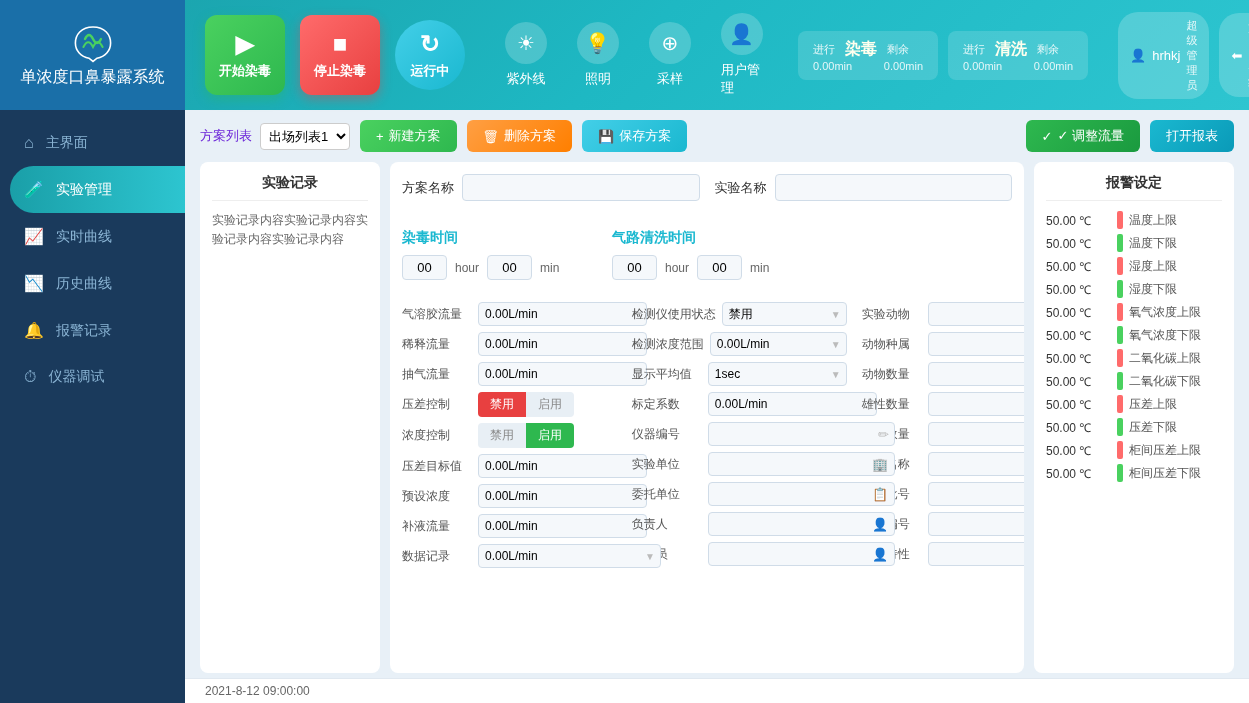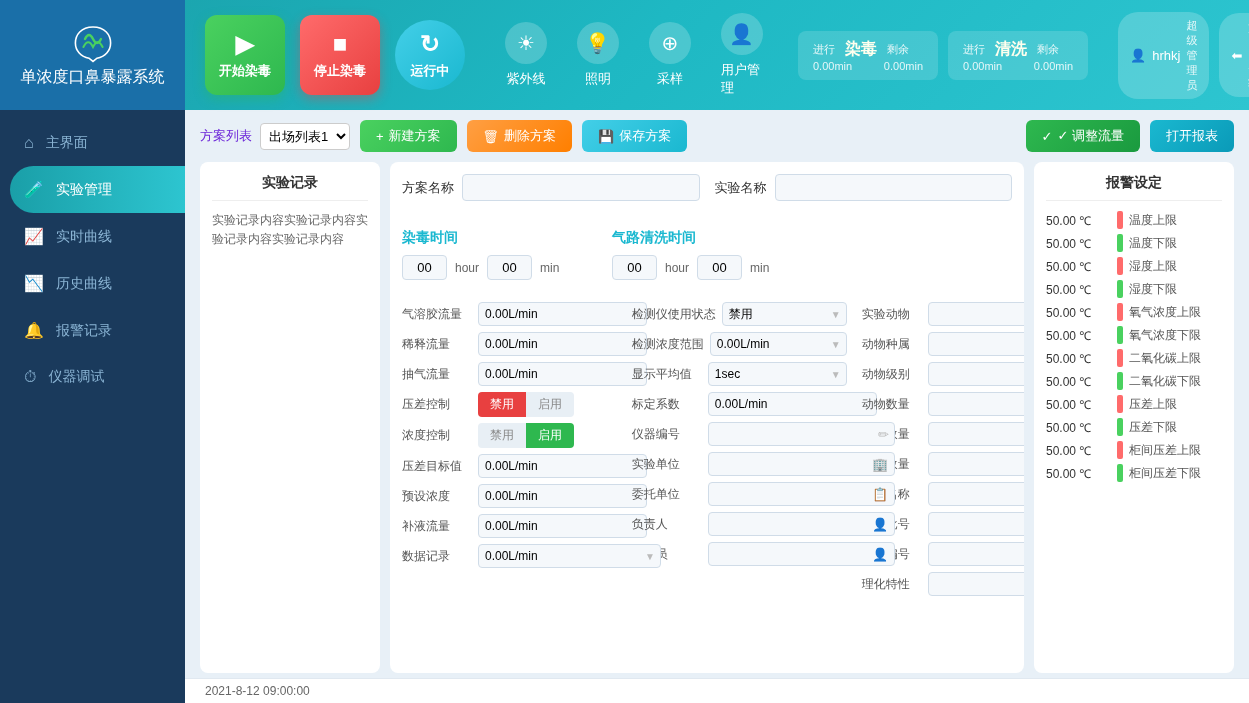--- a/index.html
+++ b/index.html
@@ -713,24 +713,20 @@
           <div style="flex:0.7;min-width:0;">
             <div class="form-row">
               <label style="min-width:60px;">实验动物</label>
               <input type="text" class="val-input" value="" style="flex: 1 1 0%; border: 1px solid rgb(208, 220, 232); border-radius: 4px; padding: 4px 6px; font-size: 12px; background: rgb(245, 248, 251);">
             </div>
             <div class="form-row">
               <label style="min-width:60px;">动物种属</label>
               <input type="text" class="val-input" value="" style="flex: 1 1 0%; border: 1px solid rgb(208, 220, 232); border-radius: 4px; padding: 4px 6px; font-size: 12px; background: rgb(245, 248, 251);">
             </div>
             <div class="form-row">
-              <label style="min-width:60px;">动物级别</label>
-              <input type="text" class="val-input" value="" style="flex: 1 1 0%; border: 1px solid rgb(208, 220, 232); border-radius: 4px; padding: 4px 6px; font-size: 12px; background: rgb(245, 248, 251);">
-            </div>
-            <div class="form-row">
               <label style="min-width:60px;">动物数量</label>
               <input type="text" class="val-input" value="" style="flex: 1 1 0%; border: 1px solid rgb(208, 220, 232); border-radius: 4px; padding: 4px 6px; font-size: 12px; background: rgb(245, 248, 251);">
             </div>
             <div class="form-row">
               <label style="min-width:60px;">雄性数量</label>
               <input type="text" class="val-input" value="" style="flex: 1 1 0%; border: 1px solid rgb(208, 220, 232); border-radius: 4px; padding: 4px 6px; font-size: 12px; background: rgb(245, 248, 251);">
             </div>
             <div class="form-row">
               <label style="min-width:60px;">雌性数量</label>
               <input type="text" class="val-input" value="" style="flex: 1 1 0%; border: 1px solid rgb(208, 220, 232); border-radius: 4px; padding: 4px 6px; font-size: 12px; background: rgb(245, 248, 251);">

